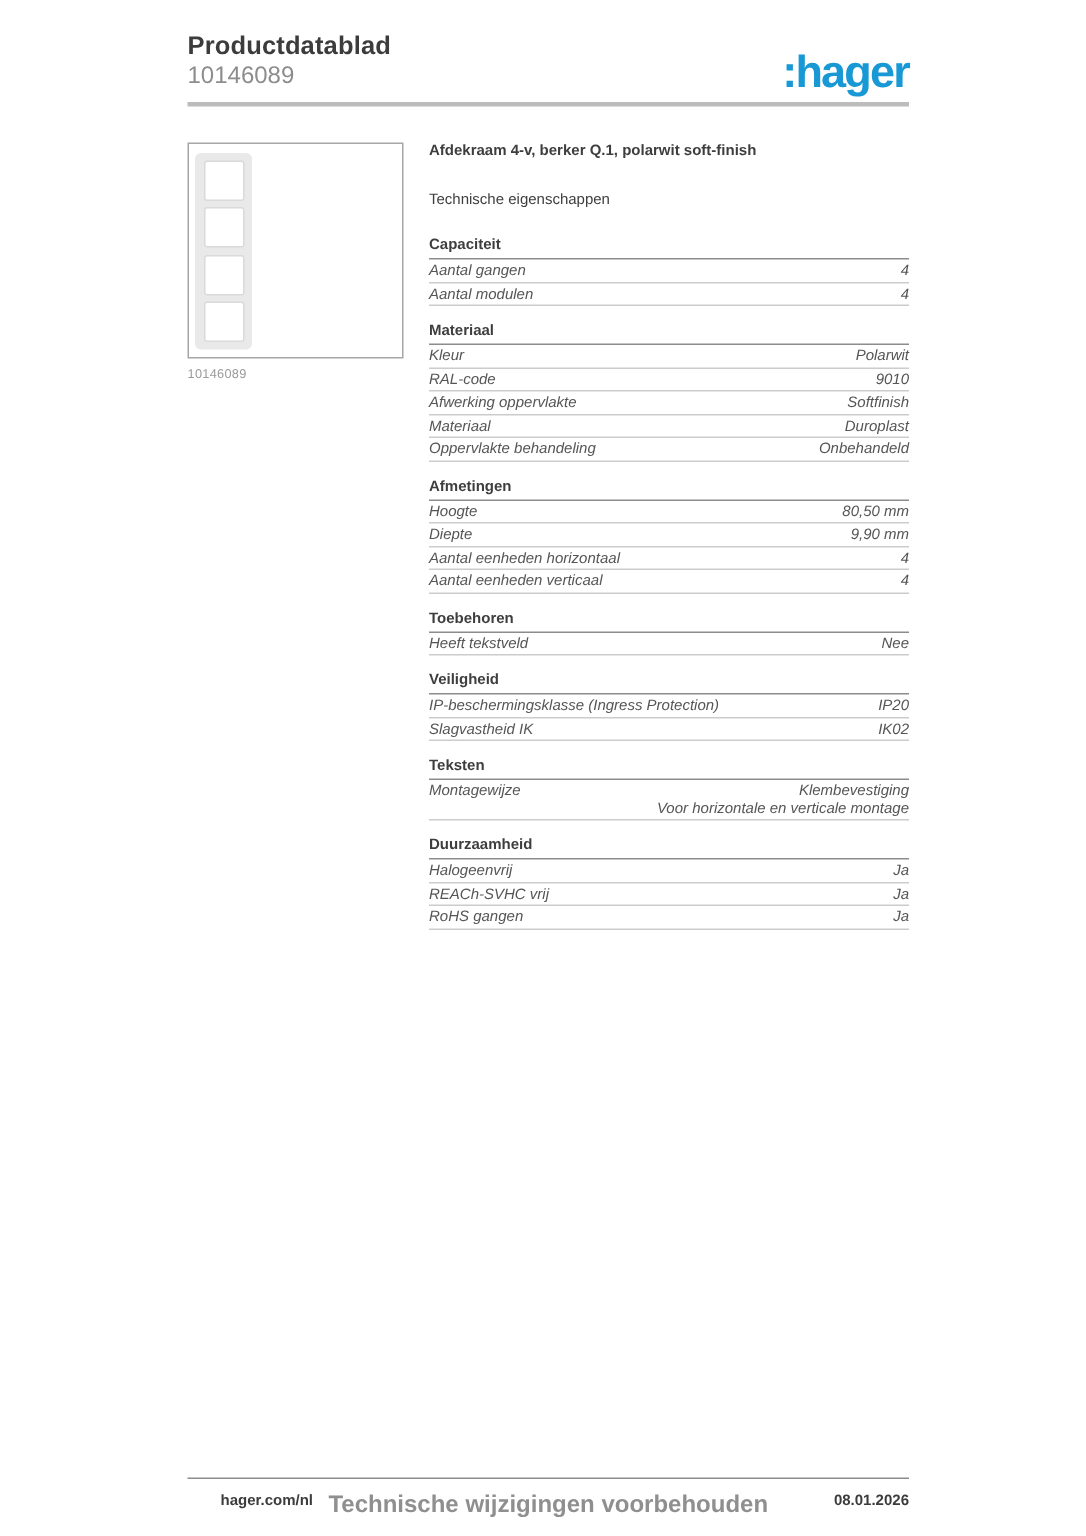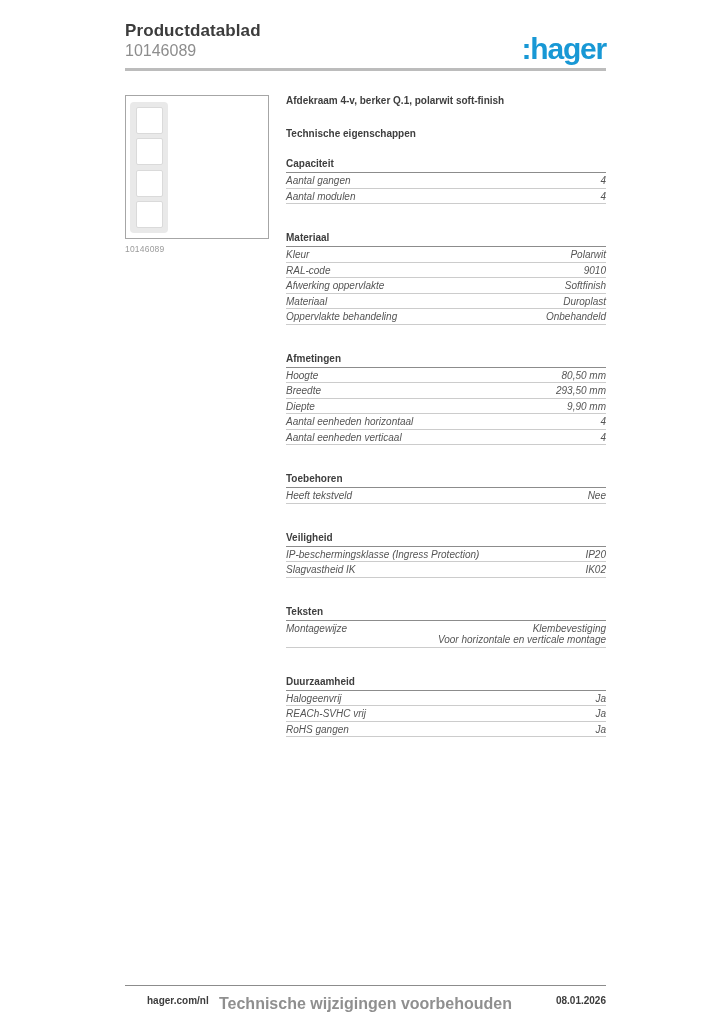--- a/index.html
+++ b/index.html
@@ -25,23 +25,23 @@
   .frame-graphic {
     position:absolute; left:4px; top:6px; width:38px; height:131px;
     background:#e9e9e9; border-radius:4px;
     display:flex; flex-direction:column; align-items:center; justify-content:space-evenly;
   }
   .frame-window { width:27px; height:27px; background:#ffffff; border:1px solid #dadada; border-radius:2px; }
   .image-caption { margin-top:5px; font-size:8.5px; color:#9b9b9b; letter-spacing:.2px; }
 
   .right-col { flex:1 1 auto; margin-left:16px; }
   .product-title { font-size:10px; font-weight:bold; color:#3e3e3e; line-height:1.2; }
-  .tech-heading { font-size:10px; font-weight:bold; color:#3e3e3e; margin-top:21px; }
+  .tech-heading { font-size:10px; font-weight:normal; color:#3e3e3e; margin-top:21px; }
 
-  .section { margin-top:28px; }
+  .section { margin-top:11px; }
   .section:first-of-type { margin-top:19px; }
   .section-title { font-size:10px; font-weight:bold; color:#3e3e3e; padding-bottom:3px; border-bottom:1px solid #8c8c8c; }
   .row { display:flex; justify-content:space-between; align-items:flex-start; border-bottom:1px solid #cccccc; padding:2px 0 1px;font-style:italic; }
   .lbl { font-size:10px; color:#555555; line-height:11.5px; }
   .val { font-size:10px; color:#555555; line-height:11.5px; text-align:right; white-space:pre-line; }
 
   
   .footer { position:absolute; left:57px; right:50px; top:985px; border-top:1px solid #8c8c8c; padding-top:9px; }
   .footer-inner { position:relative; display:flex; justify-content:space-between; align-items:baseline; }
   .footer-left { font-size:10px; font-weight:bold; color:#3c3c3c;padding-left:22px; }
@@ -112,24 +112,20 @@
               <span class="val">Onbehandeld</span>
             </div>
           </div>
           <div class="section">
             <div class="section-title">Afmetingen</div>
             <div class="row">
               <span class="lbl">Hoogte</span>
               <span class="val">80,50 mm</span>
             </div>
             <div class="row">
-              <span class="lbl">Breedte</span>
-              <span class="val">293,50 mm</span>
-            </div>
-            <div class="row">
               <span class="lbl">Diepte</span>
               <span class="val">9,90 mm</span>
             </div>
             <div class="row">
               <span class="lbl">Aantal eenheden horizontaal</span>
               <span class="val">4</span>
             </div>
             <div class="row">
               <span class="lbl">Aantal eenheden verticaal</span>
               <span class="val">4</span>

